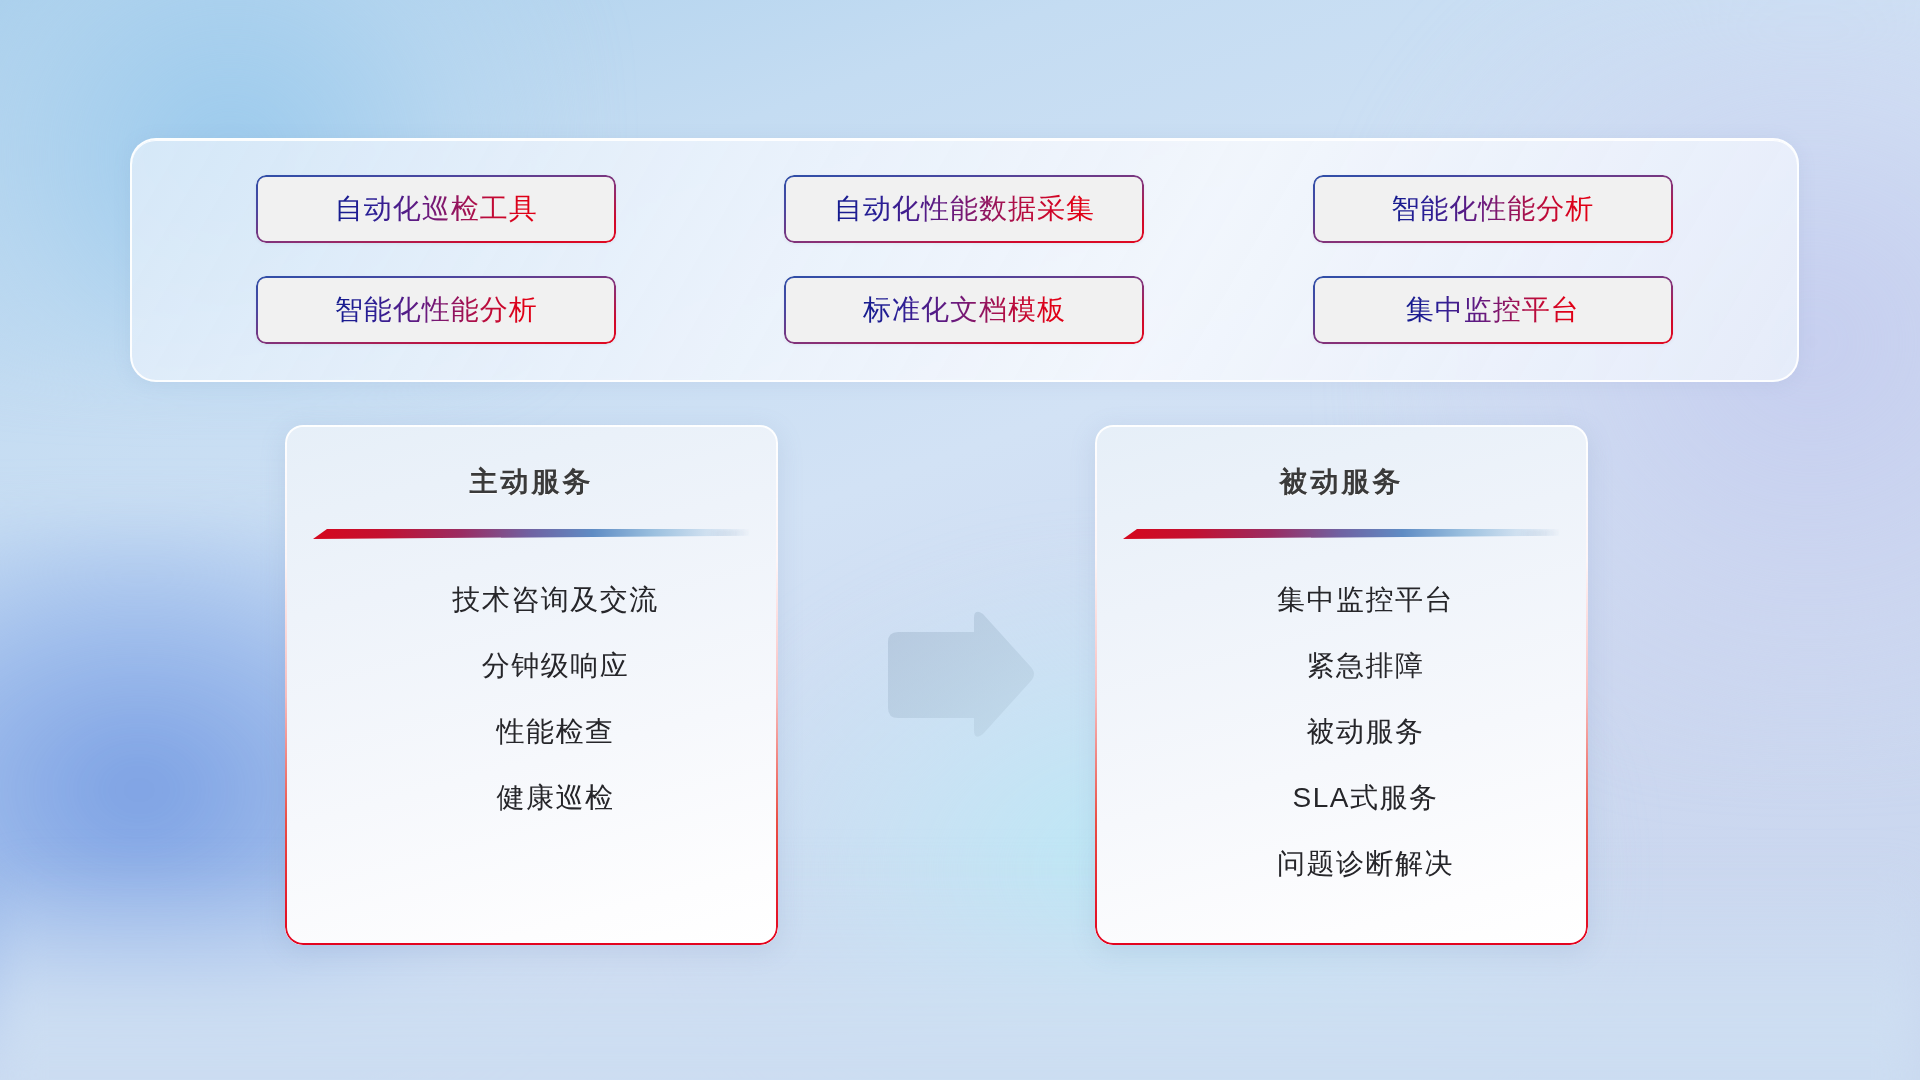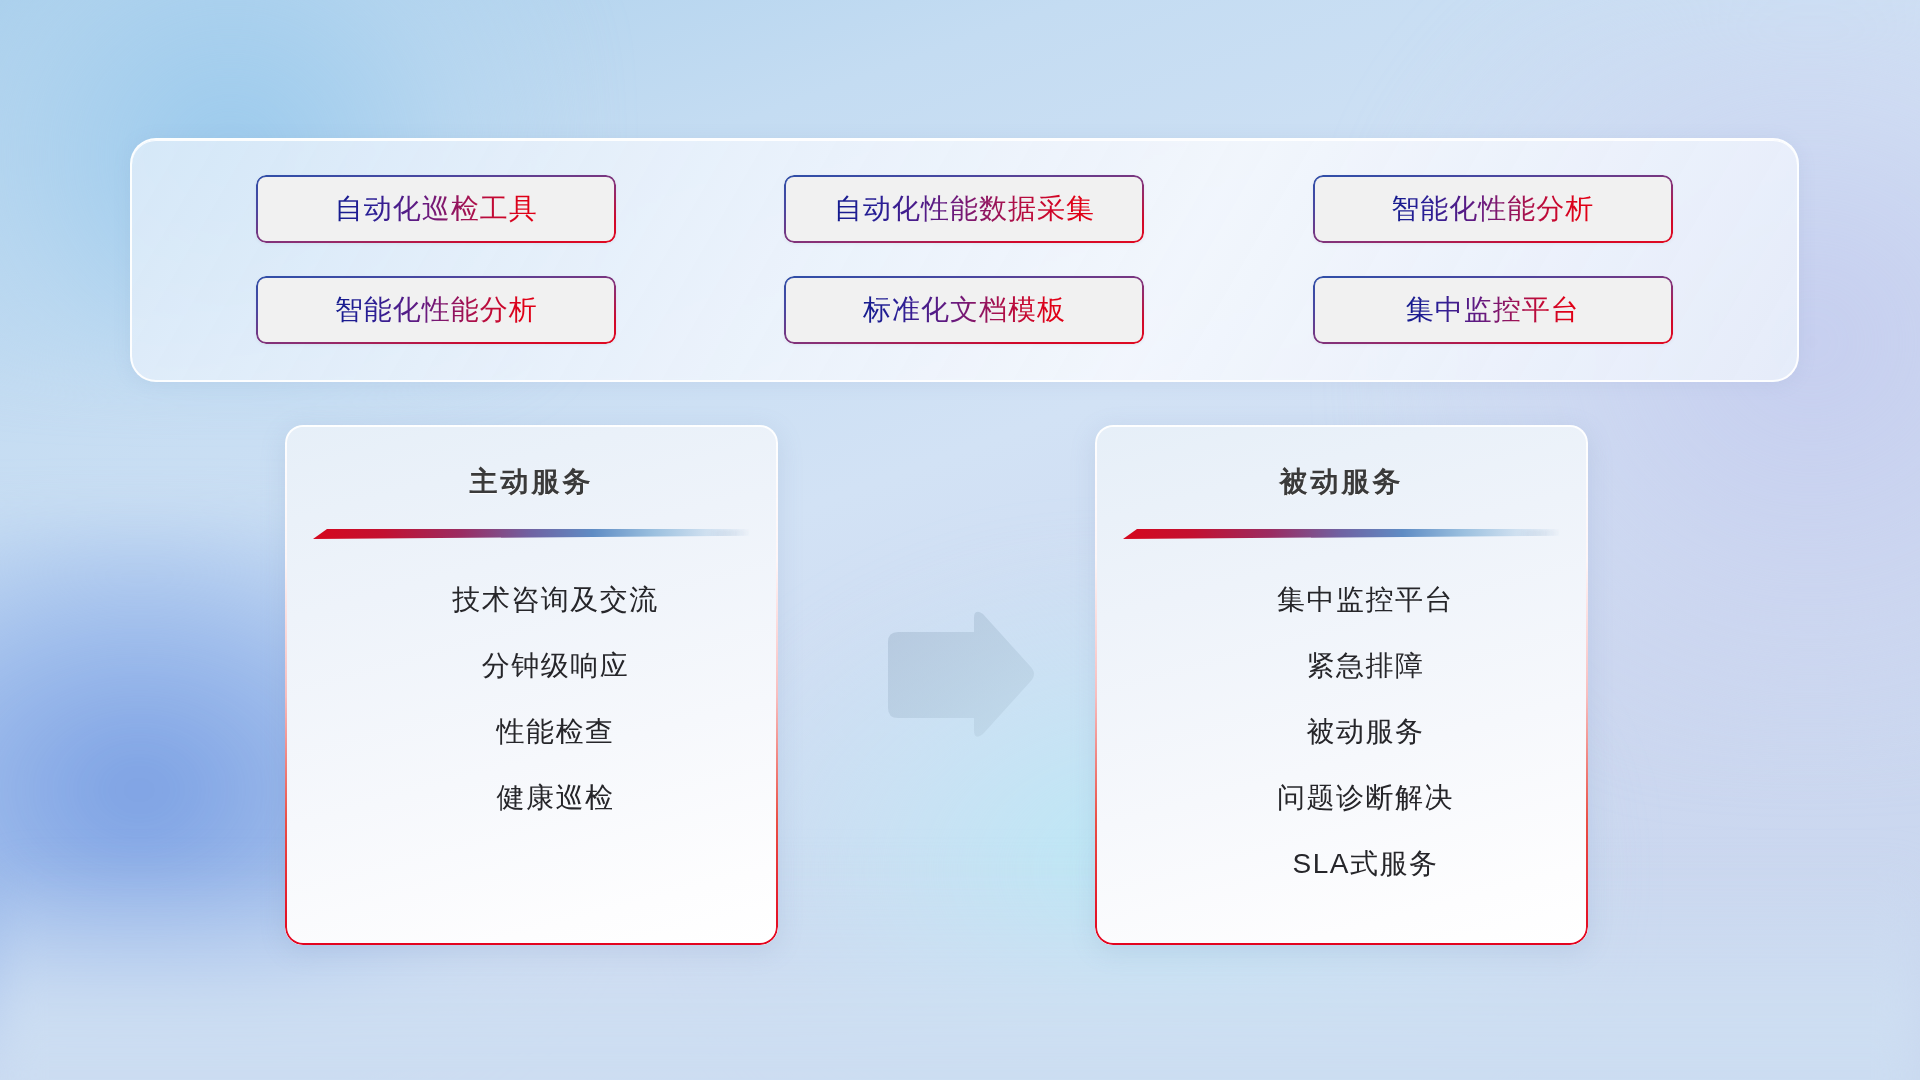--- a/index.html
+++ b/index.html
@@ -209,16 +209,16 @@
 
 <div class="card card-right">
   <div class="card-title">被动服务</div>
   <div class="divider-wrap">
     <div class="divider"></div>
   </div>
   <div class="item-list">
     <div class="item">集中监控平台</div>
     <div class="item">紧急排障</div>
     <div class="item">被动服务</div>
+    <div class="item">SLA式服务</div>
     <div class="item">问题诊断解决</div>
-    <div class="item">SLA式服务</div>
   </div>
 </div>
 
 </body></html>

